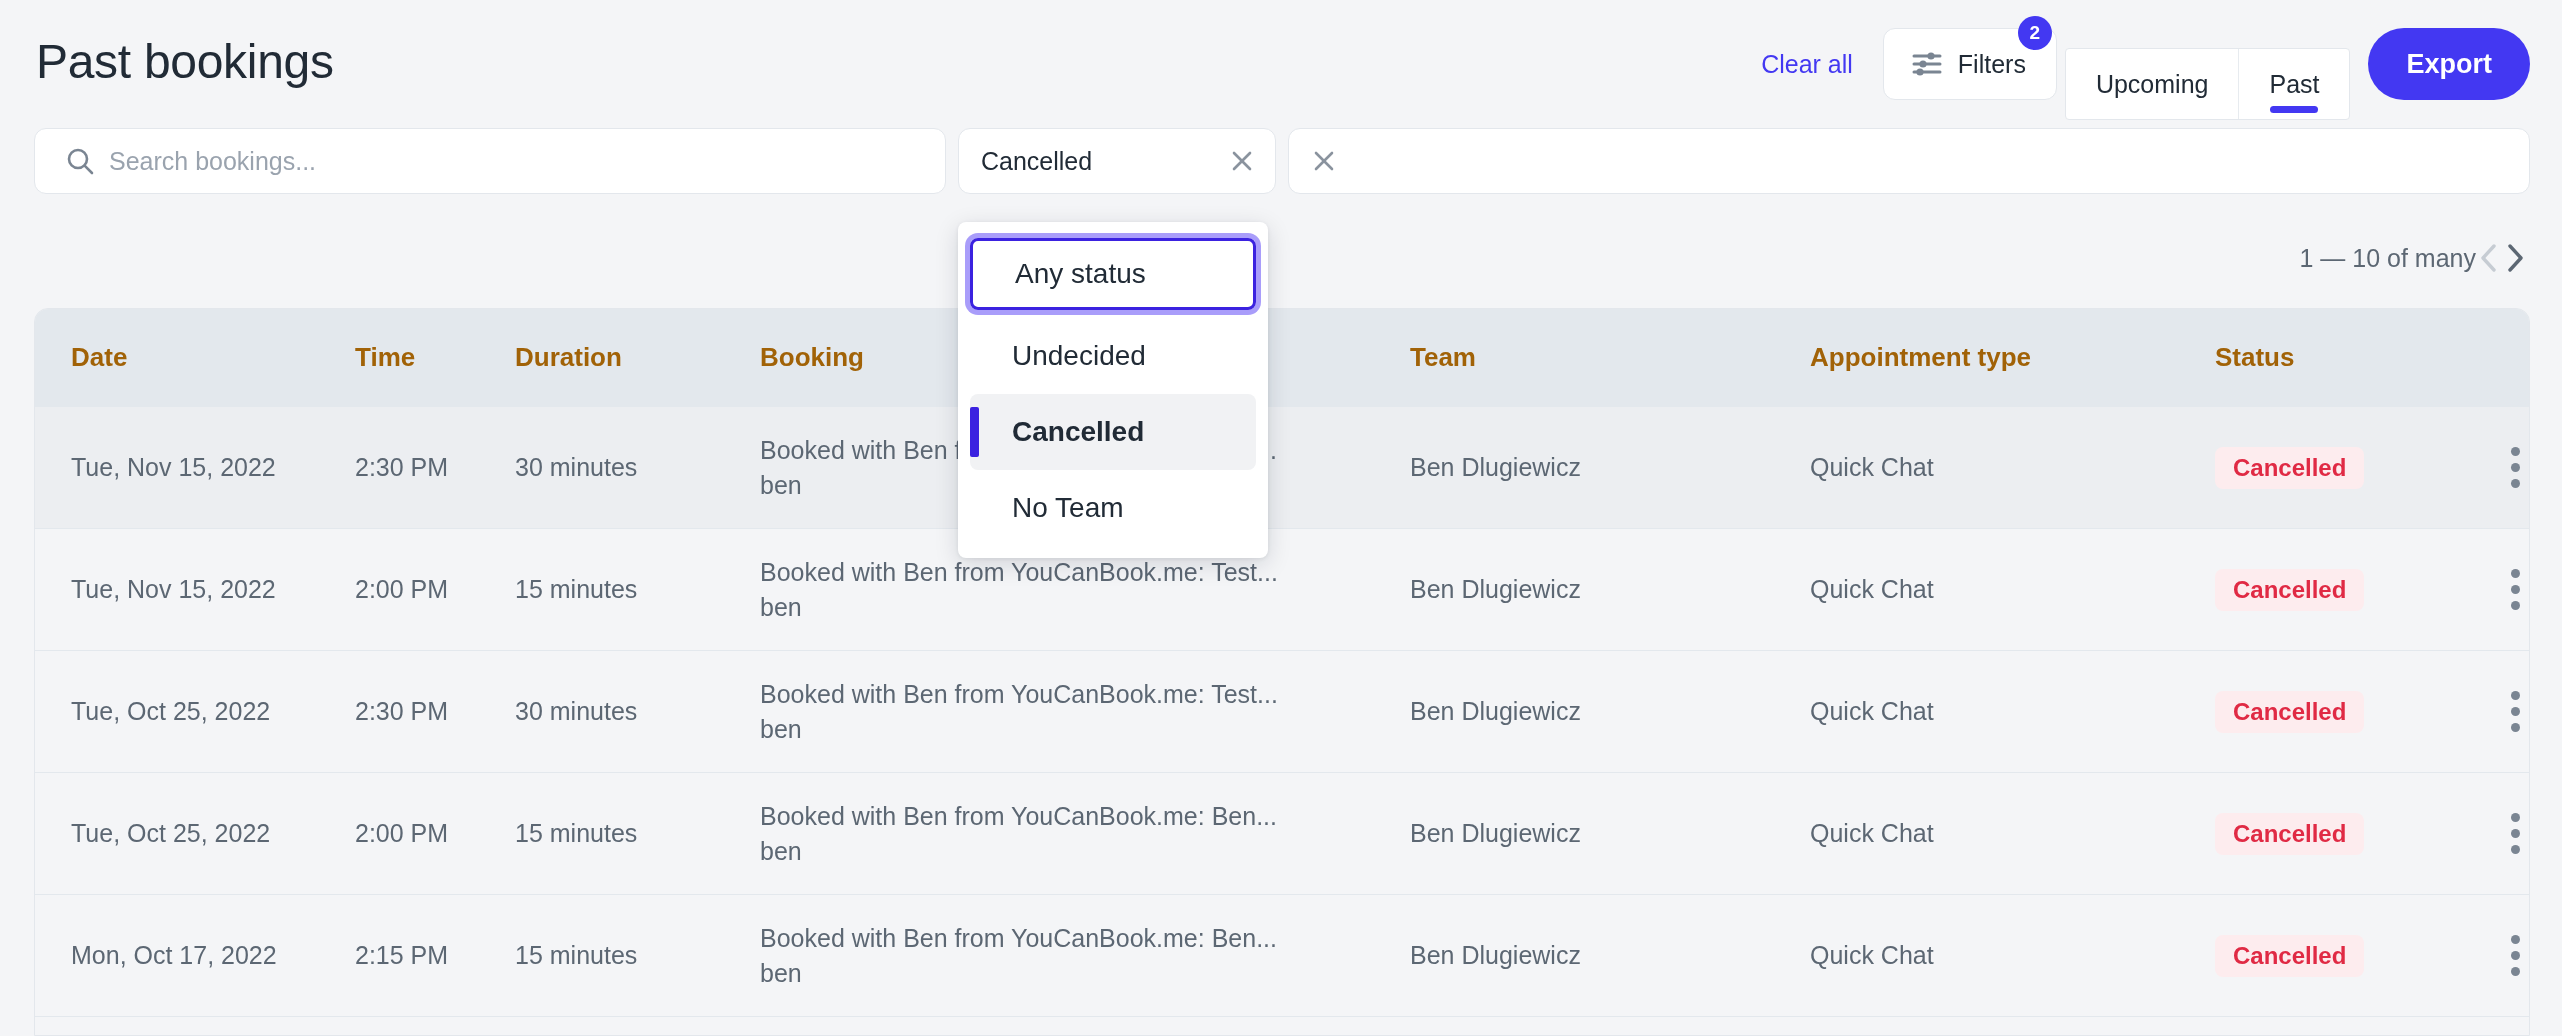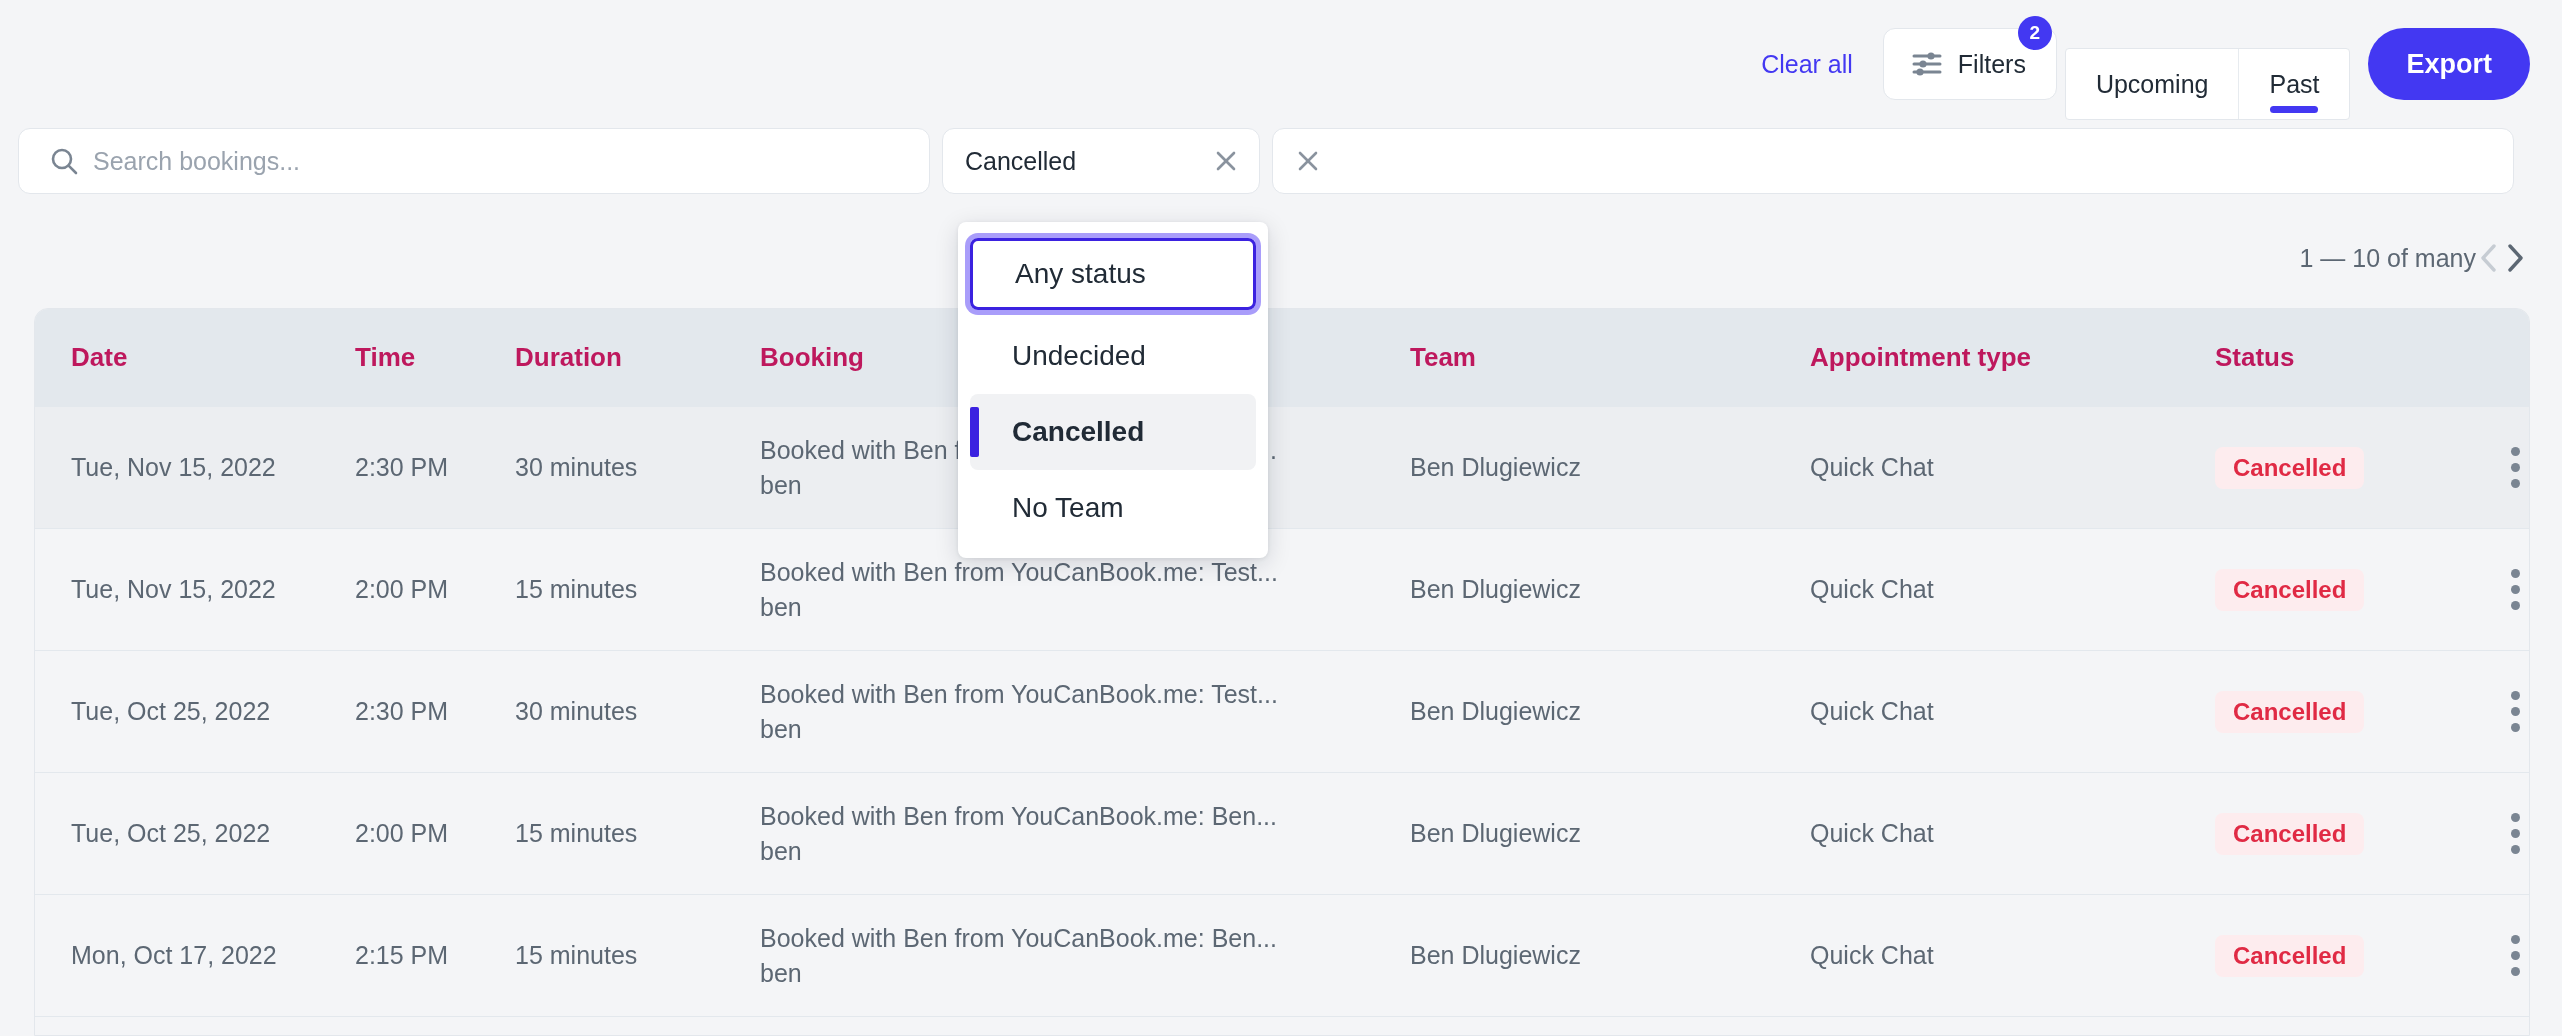--- a/index.html
+++ b/index.html
@@ -125,21 +125,21 @@
     border: none;
     border-radius: 36px;
     cursor: pointer;
     font-family: inherit;
     text-align: right;
   }
 
   
   .filter-bar {
     position: absolute;
-    left: 18px;
+    left: 34px;
     top: 128px;
     width: 2496px;
     height: 66px;
     display: flex;
     gap: 12px;
   }
   .search-field {
     position: relative;
     width: 912px;
     height: 66px;
@@ -278,21 +278,21 @@
     border: 1px solid #e3e7ec;
     border-radius: 14px 14px 0 0;
     overflow: hidden;
   }
   table { width: 100%; border-collapse: collapse; table-layout: fixed; }
   thead th {
     background: #e3e8ed;
     text-align: left;
     font-size: 26px;
     font-weight: 700;
-    color: #be185d;
+    color: #a16207;
     padding: 33px 0 33px 0;
     height: 96px;
     white-space: nowrap;
   }
   tbody td {
     font-size: 25px;
     color: #5c6773;
     padding: 26px 0;
     border-top: 1px solid #e3e8ed;
     vertical-align: middle;
@@ -332,20 +332,21 @@
     gap: 7px;
     align-items: center;
     cursor: pointer;
   }
   .kebab i { width: 9px; height: 9px; border-radius: 50%; background: #7a8592; display:block; }
 </style>
 </head>
 <body>
 
 <div class="page-header">
+  <div class="page-title">Past bookings</div>
 
   <div class="header-actions">
     <span class="clear-all">Clear all</span>
 
     <div class="filters-btn">
       <span class="filters-icon">
         <svg width="30" height="26" viewBox="0 0 30 26" fill="none">
           <line x1="2" y1="5" x2="28" y2="5" stroke="#7a8592" stroke-width="3" stroke-linecap="round"></line>
           <line x1="2" y1="13" x2="28" y2="13" stroke="#7a8592" stroke-width="3" stroke-linecap="round"></line>
           <line x1="2" y1="21" x2="28" y2="21" stroke="#7a8592" stroke-width="3" stroke-linecap="round"></line>

